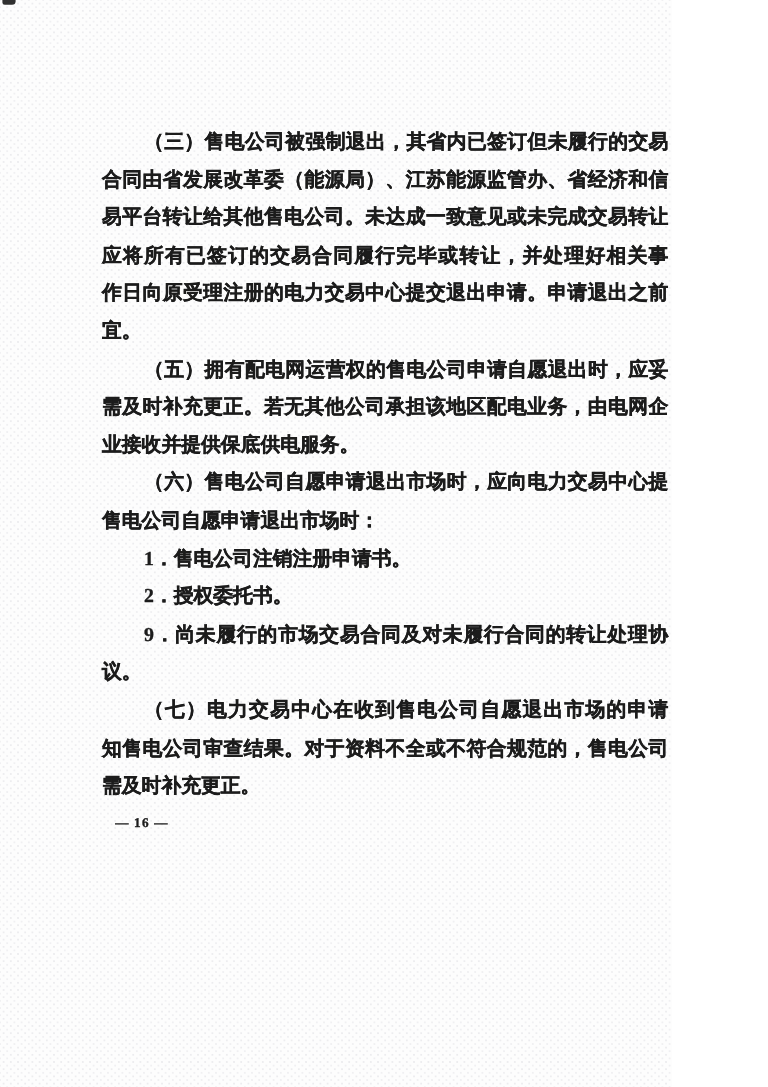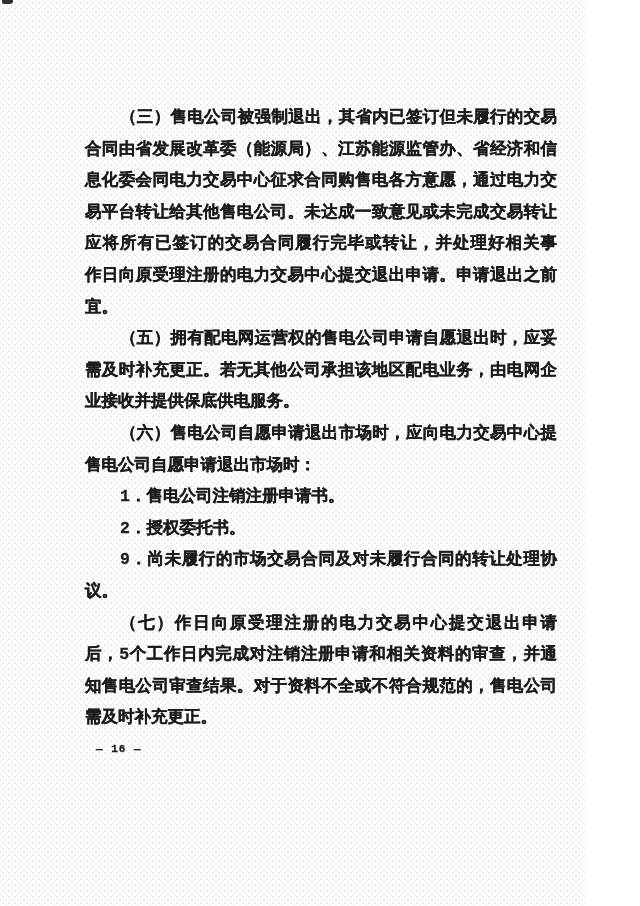--- a/index.html
+++ b/index.html
@@ -13,22 +13,21 @@
     position: relative;
     width: 560px;
     height: 906px;
     background-color: #fdfdfd;
     
     background-image:
       radial-gradient(circle, rgba(150,150,165,0.16) 0.7px, rgba(0,0,0,0) 1.1px),
       radial-gradient(circle, rgba(150,150,165,0.13) 0.7px, rgba(0,0,0,0) 1.1px);
     background-size: 6px 6px, 6px 6px;
     background-position: 0 0, 3px 3px;
-    font-family: Liberation Mono, monospace;
-    padding-left: 25px;
+    font-family: Liberation Serif, serif;
   }
   .scan-mark {
     position: absolute;
     left: 2px;
     top: 0;
     width: 11px;
     height: 4px;
     background: #1a1a1a;
     border-radius: 0 0 3px 2px;
     opacity: 0.9;
@@ -67,34 +66,32 @@
 </style>
 </head>
 <body>
 
 <div class="page">
   <div class="scan-mark"></div>
   <div class="text-block">
     <div id="lines-container">
         <div class="text-line indent fill">（三）售电公司被强制退出，其省内已签订但未履行的交易</div>
         <div class="text-line fill">合同由省发展改革委（能源局）、江苏能源监管办、省经济和信</div>
-        <div class="text-line fill">息化委会同电力交易中心征求合同购售电各方意愿，通过电力交</div>
         <div class="text-line fill">易平台转让给其他售电公司。未达成一致意见或未完成交易转让</div>
         <div class="text-line fill">应将所有已签订的交易合同履行完毕或转让，并处理好相关事</div>
         <div class="text-line fill">作日向原受理注册的电力交易中心提交退出申请。申请退出之前</div>
         <div class="text-line">宜。</div>
         <div class="text-line indent fill">（五）拥有配电网运营权的售电公司申请自愿退出时，应妥</div>
         <div class="text-line fill">需及时补充更正。若无其他公司承担该地区配电业务，由电网企</div>
         <div class="text-line">业接收并提供保底供电服务。</div>
         <div class="text-line indent fill">（六）售电公司自愿申请退出市场时，应向电力交易中心提</div>
         <div class="text-line">售电公司自愿申请退出市场时：</div>
         <div class="text-line indent">1．售电公司注销注册申请书。</div>
         <div class="text-line indent">2．授权委托书。</div>
         <div class="text-line indent fill">9．尚未履行的市场交易合同及对未履行合同的转让处理协</div>
         <div class="text-line">议。</div>
-        <div class="text-line indent fill">（七）作日向原受理注册的电力交易中心提交退出申请</div>
-        <div class="text-line fill">后，5个工作日内完成对注销注册申请和相关资料的审查，并通</div>
+        <div class="text-line indent fill">（七）电力交易中心在收到售电公司自愿退出市场的申请</div>
         <div class="text-line fill">知售电公司审查结果。对于资料不全或不符合规范的，售电公司</div>
         <div class="text-line">需及时补充更正。</div>
       </div>
     <div class="page-number">— 16 —</div>
   </div>
 </div>
 
 </body></html>

